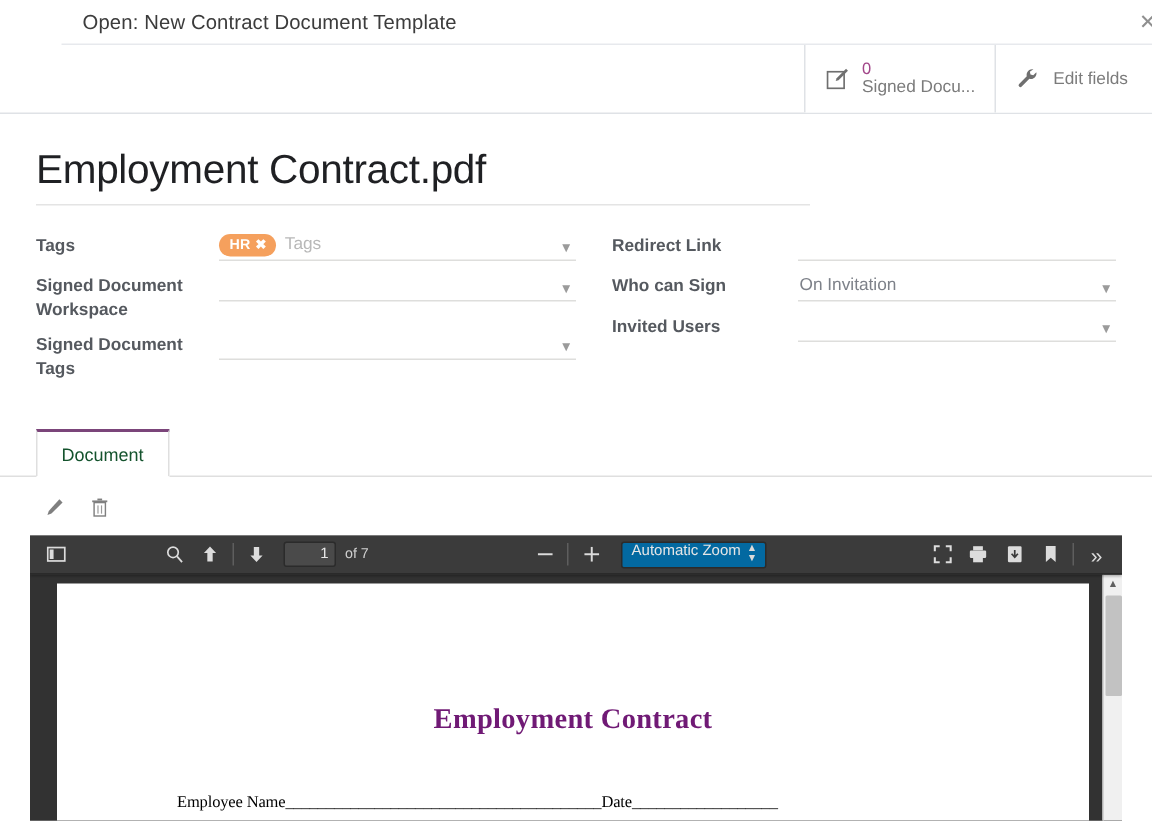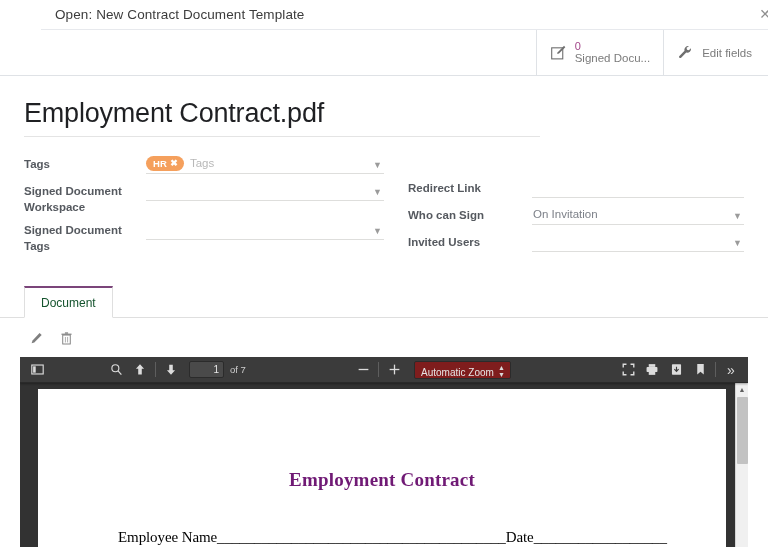--- a/index.html
+++ b/index.html
@@ -96,21 +96,20 @@
   .title-rule {
     border-bottom: 1px solid #e4e4e4;
     width: 516px;
     margin-bottom: 18px;
   }
 
   
   .form-grid {
     display: flex;
     gap: 0;
-    align-items: flex-end;
   }
   .form-col { width: 360px; }
   .form-col.right { padding-left: 24px; }
   .frow {
     display: flex;
     align-items: flex-start;
     margin-bottom: 6px;
     min-height: 21px;
   }
   .flabel {
@@ -237,28 +236,28 @@
     font-family: "Liberation Sans", sans-serif;
   }
   .page-of {
     font-size: 9.5px;
     color: #cfcfcf;
     margin-left: 6px;
     white-space: nowrap;
   }
   .zoom-sel {
     height: 18px;
-    background: #7f1d1d;
+    background: #0369a1;
     border: 1px solid #2b2b2b;
     border-radius: 2px;
     color: #e6e6e6;
     font-size: 10px;
     padding: 0 16px 0 6px;
     display: flex;
-    align-items: flex-end;
+    align-items: flex-start;
     position: relative;
     margin-left: 8px;
     min-width: 96px;
     cursor: pointer;
   }
   .zoom-sel .spin {
     position: absolute; right: 5px;
     font-size: 7px; line-height: 1;
     color: #dadada;
     display: flex; flex-direction: column;
@@ -303,21 +302,21 @@
     font-family: "Liberation Serif", serif;
     font-weight: bold;
     font-size: 19px;
     text-align: center;
     color: #701a75;
     margin-top: 80px;
     letter-spacing: .2px;
   }
   .doc-line {
     font-family: "Liberation Serif", serif;
-    font-size: 15px;
+    font-size: 11px;
     color: #000;
     margin: 0 0 0 80px;
     white-space: nowrap;
     letter-spacing: -.1px;
   }
   .doc-line.l1 { margin-top: 38px; }
 </style>
 </head>
 <body>
 

